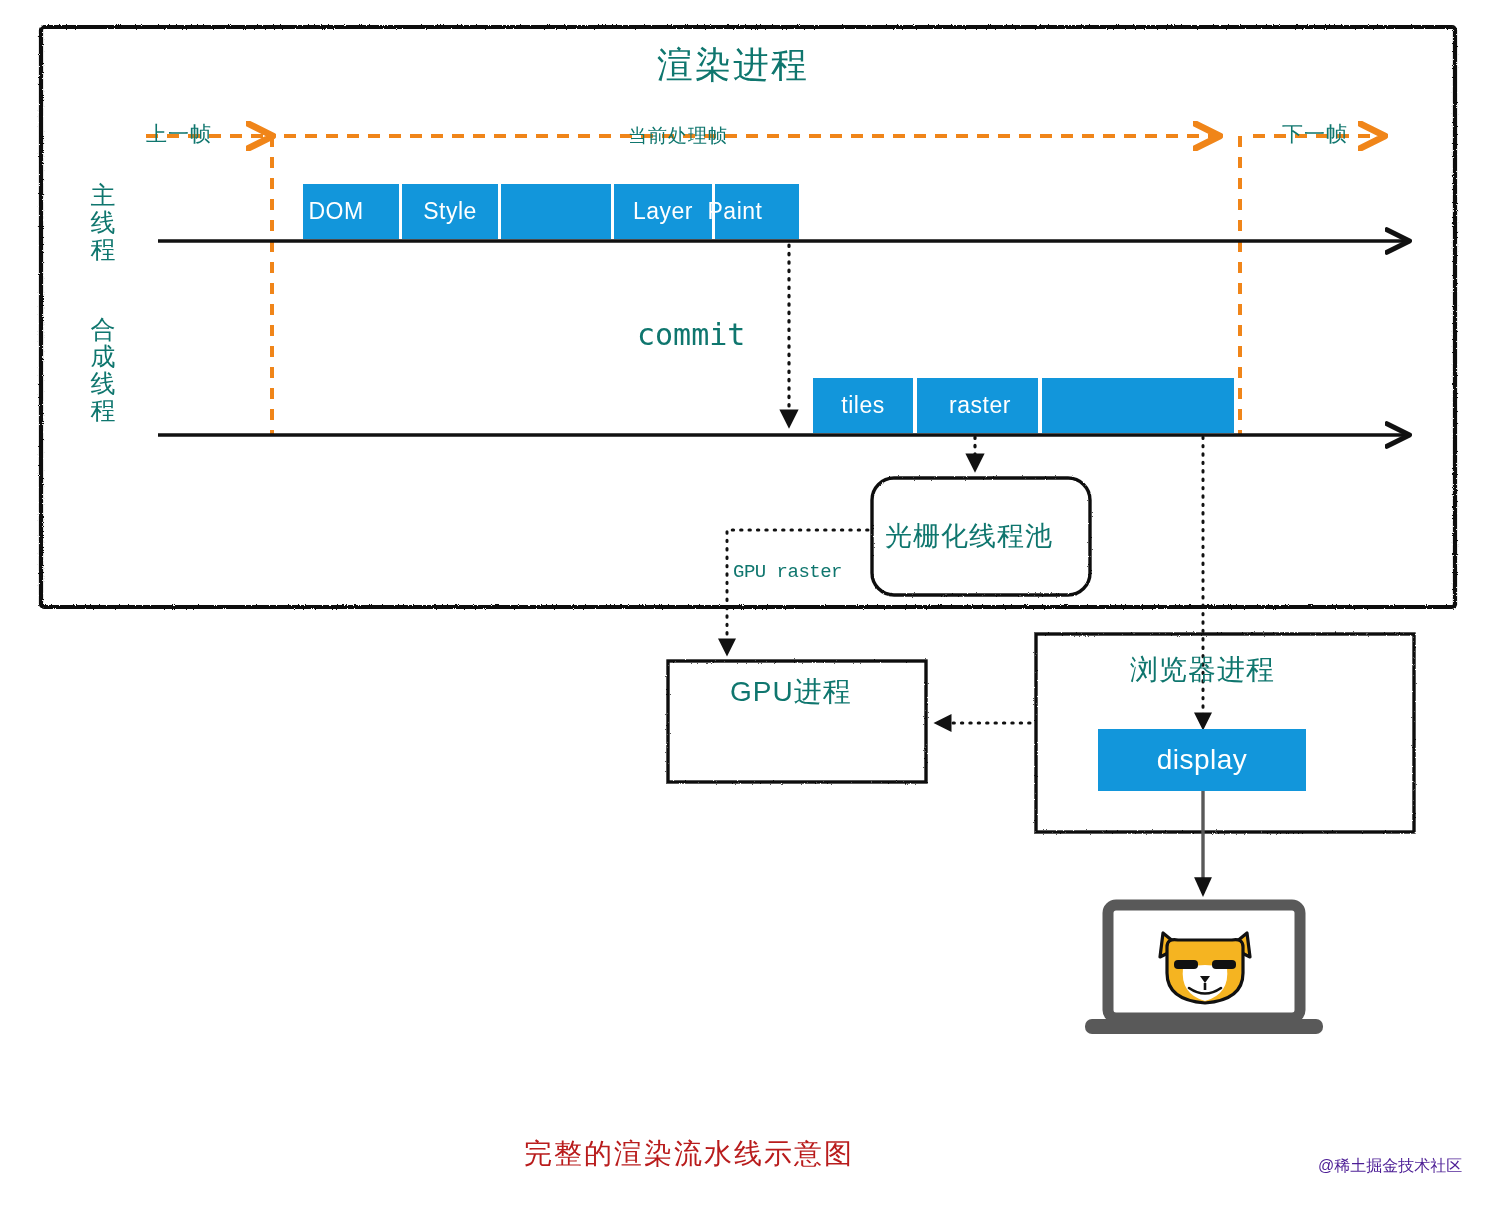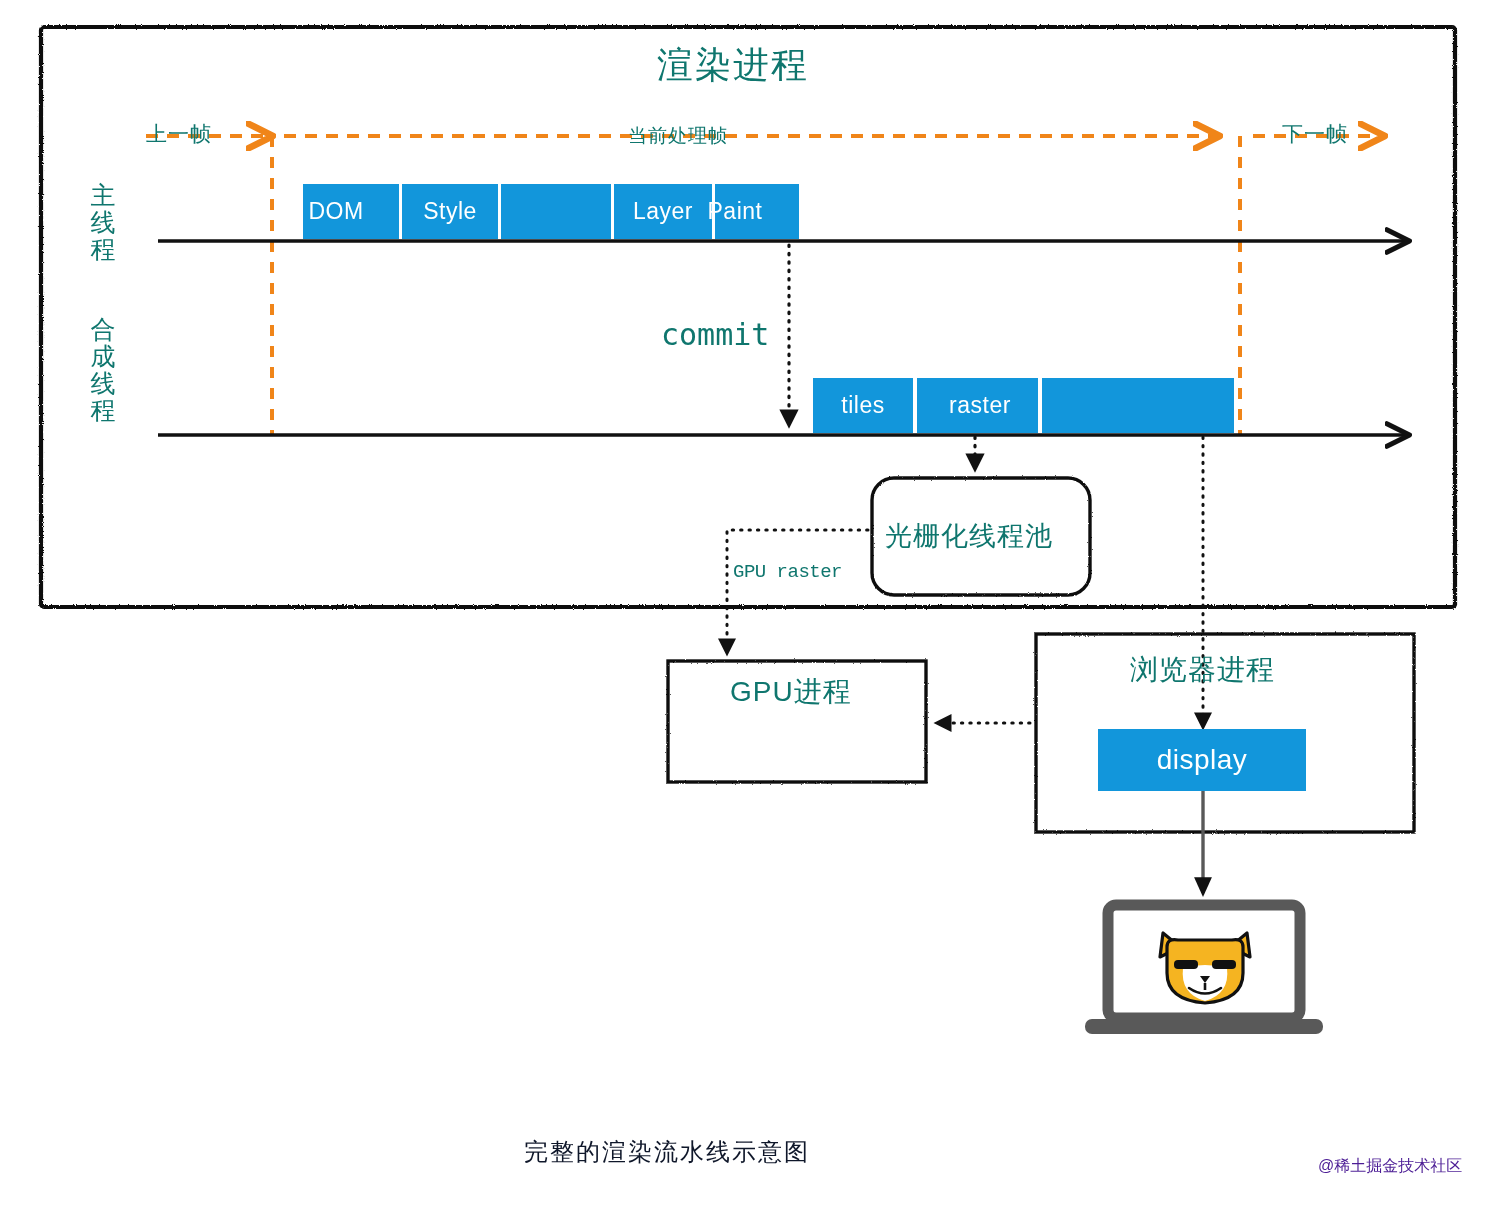--- a/index.html
+++ b/index.html
@@ -59,33 +59,32 @@
     display: flex;
     align-items: center;
     justify-content: center;
     white-space: nowrap;
     letter-spacing: .5px;
   }
   .commit-label {
     font-size: 30px;
     font-family: "DejaVu Sans Mono", "Liberation Mono", monospace;
     letter-spacing: 0px;
-    margin-left: 24px;
   }
   .pool-label { font-size: 27px; letter-spacing: 1px; }
   .gpuraster-label {
     font-size: 19px;
     font-family: Liberation Mono, monospace;
     letter-spacing: -.5px;
   }
   .proc-label { font-size: 28px; letter-spacing: 1px; }
   .caption {
-    font-size: 24px;
+    font-size: 28px;
     letter-spacing: 2px;
-    color: #0f172a;
+    color: #b91c1c;
   }
   .watermark {
     font-size: 16px;
     color: #4c1d95;
     letter-spacing: 0px;
   }
   .display-text { font-size: 28px; }
 </style>
 </head>
 <body>

